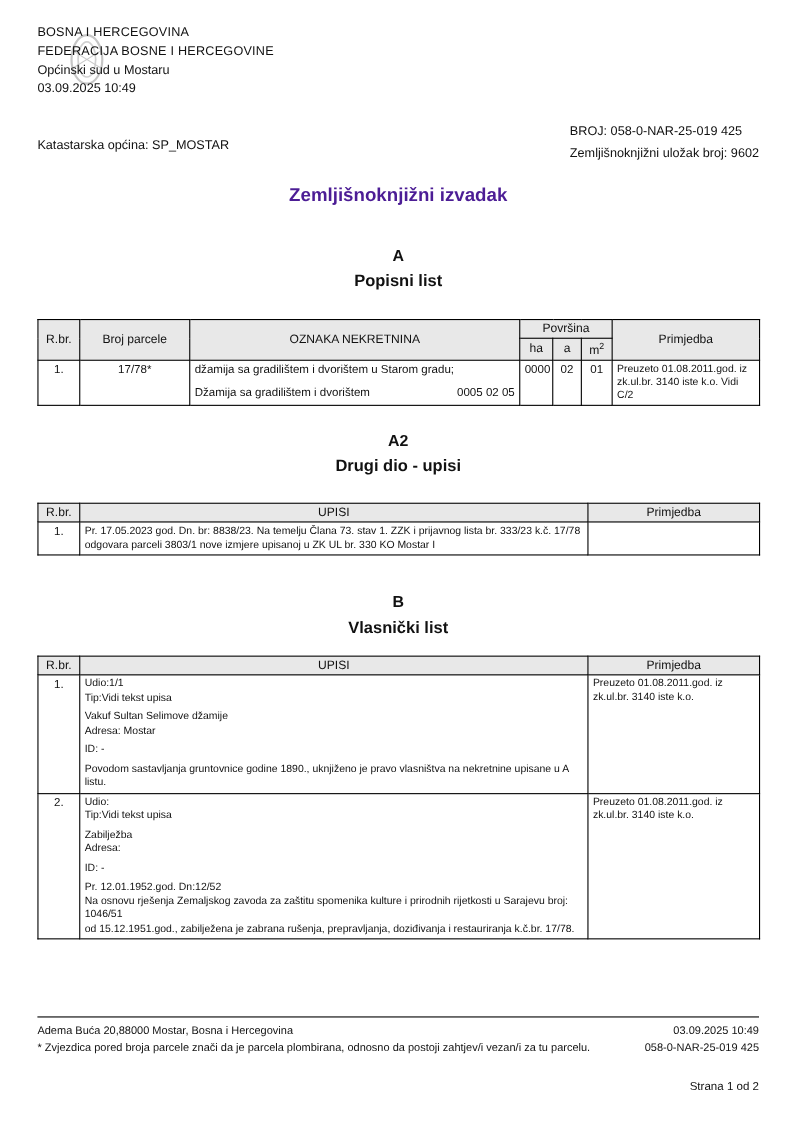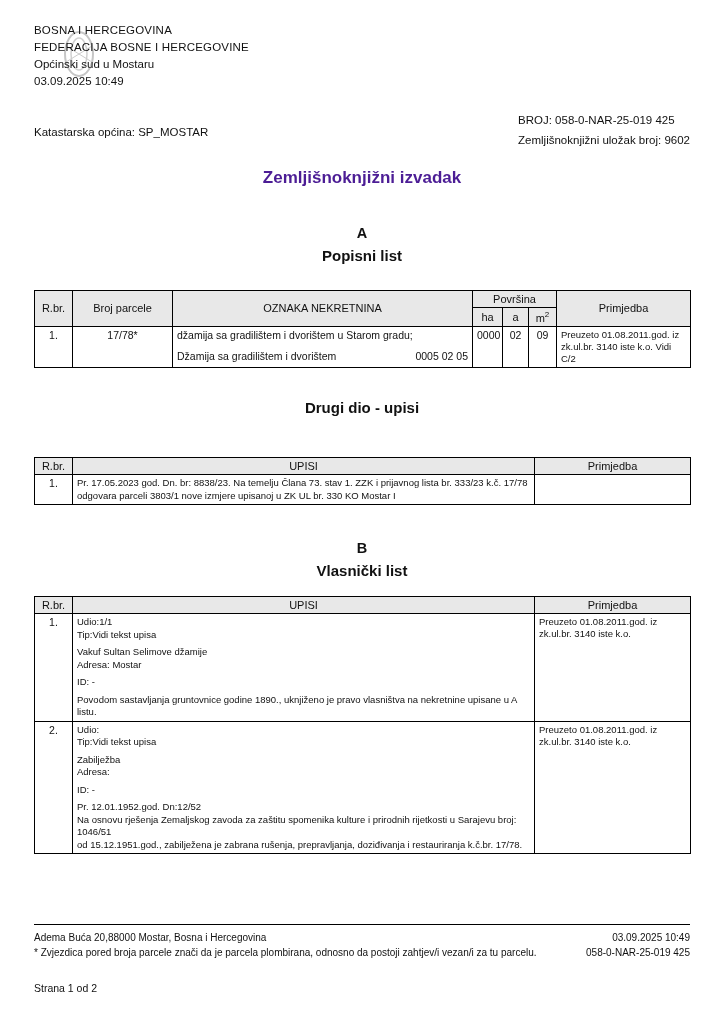--- a/index.html
+++ b/index.html
@@ -161,21 +161,21 @@
     font-size: 10px;
     line-height: 15px;
     text-align: right;
     color: #111;
   }
   .footer-center {
     position: absolute;
     left: 0;
     right: 0;
     top: 68px;
-    text-align: left;
+    text-align: right;
     font-size: 10.5px;
     color: #111;
   }
 </style>
 </head>
 <body>
 
 <div class="page">
  <div class="page-inner">
 
@@ -236,27 +236,28 @@
         <td class="c-parc">17/78*</td>
         <td class="c-oznaka">
           <div>džamija sa gradilištem i dvorištem u Starom gradu;</div>
           <div class="oznaka-row2">
             <span>Džamija sa gradilištem i dvorištem</span>
             <span class="nowrap">0005 02 05</span>
           </div>
         </td>
         <td class="c-ha">0000</td>
         <td class="c-a">02</td>
-        <td class="c-m2">09</td>
+        <td class="c-m2">01</td>
         <td class="prim-cell">Preuzeto 01.08.2011.god. iz zk.ul.br. 3140 iste k.o. Vidi C/2</td>
       </tr>
     </tbody>
   </table>
 
   <div class="sect-a2">
+    <p class="sect-letter">A2</p>
     <p class="sect-name">Drugi dio - upisi</p>
   </div>
 
   <table class="doc t-a2">
     <colgroup>
           <col style="width:38px">
           <col style="width:462px">
           <col style="width:156px">
         </colgroup>
     <thead>

